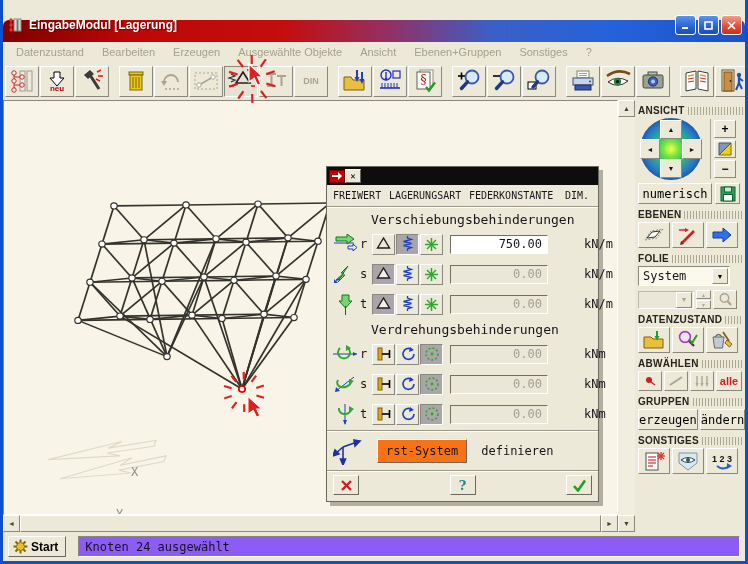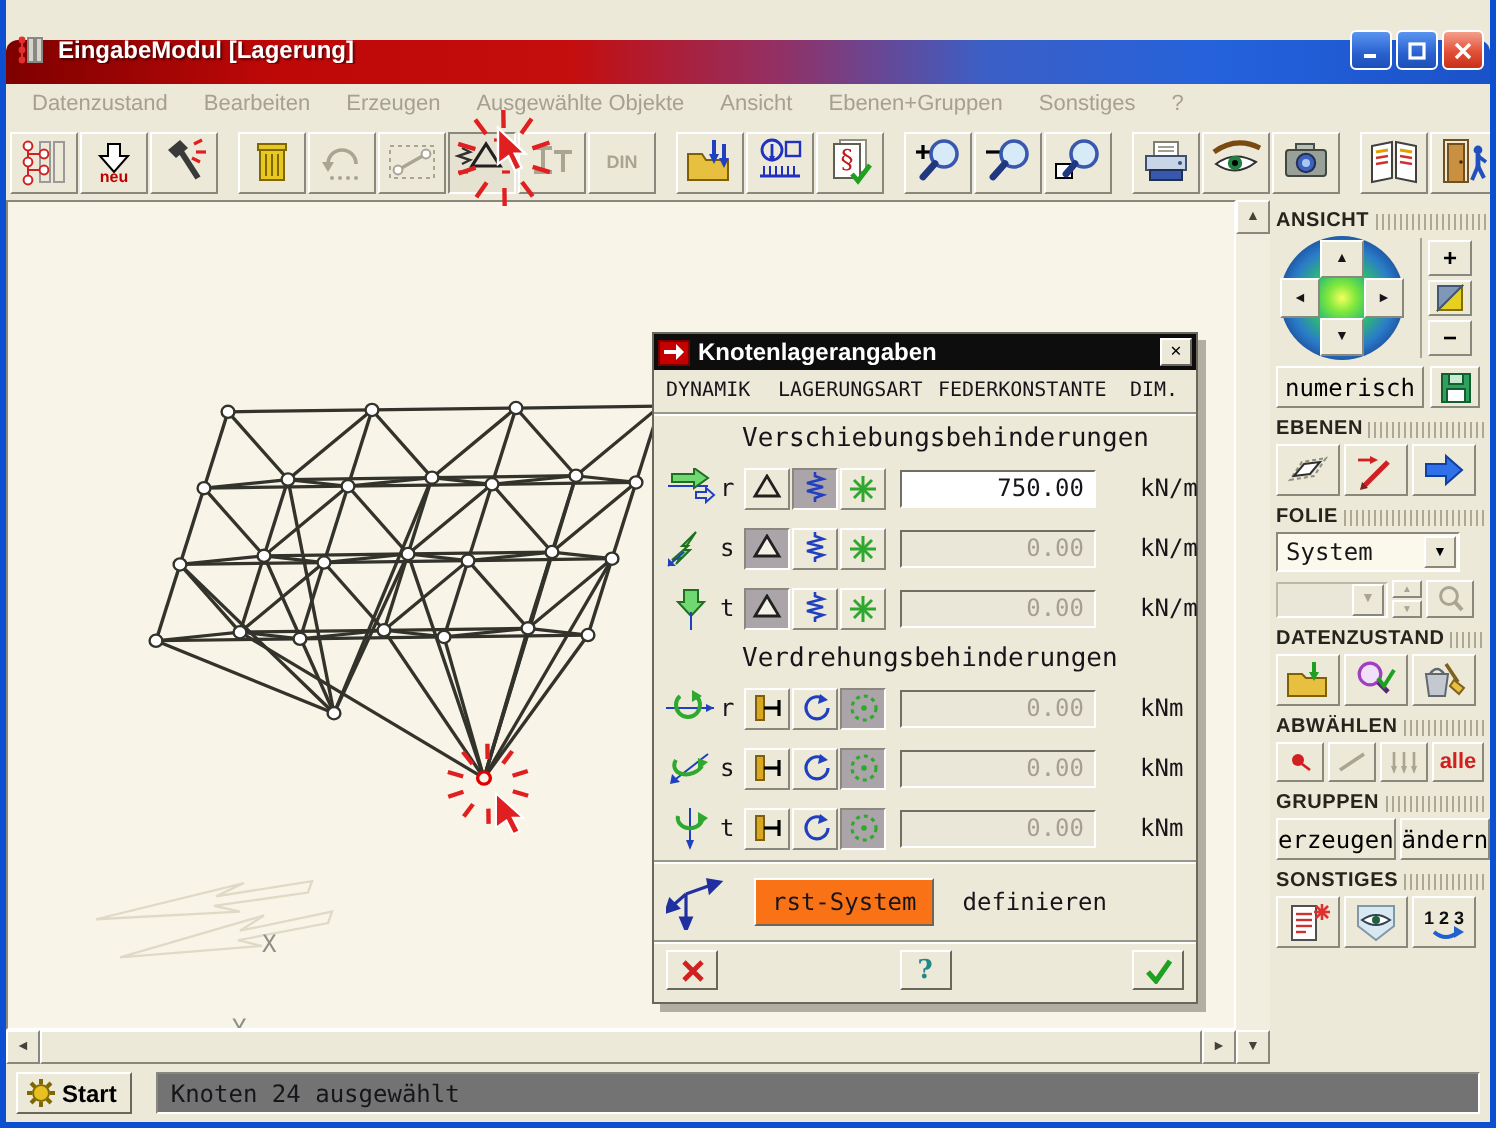--- a/index.html
+++ b/index.html
@@ -52,21 +52,21 @@
     display:flex;align-items:center;justify-content:center;font-size:7px;color:#17151a;}
   .mini-combo{display:flex;align-items:center;border:1px solid;border-color:#8A887C #FFFFFF #FFFFFF #8A887C;background:#FBF8EC;height:20px;}
   .mini-combo .val{flex:1;font-family:"DejaVu Sans Mono",monospace;font-size:12px;padding-left:4px;color:#17151a;}
   .mini-combo .arrow{width:16px;height:16px;margin-right:1px;background:#ECE9D8;border:1px solid;border-color:#FFFFFF #8A887C #8A887C #FFFFFF;
     display:flex;align-items:center;justify-content:center;font-size:7px;color:#000;}
   .disabled-ui{color:#A9A592;}
   
   .statusbar{height:29px;flex:0 0 29px;display:flex;align-items:center;padding:3px 5px;gap:12px;background:#ECE9D8;}
   .start-btn{height:21px;display:flex;align-items:center;gap:3px;padding:0 7px 0 4px;background:#ECE9D8;
     border:1px solid;border-color:#FFFFFF #6A685C #6A685C #FFFFFF;font-weight:bold;font-size:12px;color:#000;}
-  .status-field{flex:1;height:21px;display:flex;align-items:center;padding:0 6px;background:#737373;
+  .status-field{flex:1;height:21px;display:flex;align-items:center;padding:0 6px;background:#8b5cf6;
     border:1px solid;border-color:#8A887C #FFFFFF #FFFFFF #8A887C;font-size:12px;color:#17151a;font-family:"DejaVu Sans Mono",monospace;text-align:center;}
   
   .dialog{position:absolute;left:323px;top:66px;width:273px;background:#ECE9D8;z-index:20;
     border:1px solid #6A685C;box-shadow:4px 4px 0 rgba(90,88,78,.45);font-family:"DejaVu Sans Mono",monospace;color:#17151a;}
   .dlg-title{height:18px;background:#0D0D0D;display:flex;align-items:center;padding:0 2px 0 2px;}
   .dlg-icon{width:16px;height:13px;background:#C40000;border:1px solid #7A0000;display:flex;align-items:center;justify-content:center;}
   .dlg-title .txt{flex:1;color:#fff;font-weight:bold;font-size:12px;margin-left:4px;font-family:"Liberation Sans",sans-serif;}
   .dlg-close{width:16px;height:14px;background:#ECE9D8;border:1px solid;border-color:#FFFFFF #6A685C #6A685C #FFFFFF;
     display:flex;align-items:center;justify-content:center;font-size:9px;font-weight:bold;color:#000;}
   .dlg-cols{position:relative;height:20px;font-size:10px;}
@@ -76,21 +76,21 @@
   .drow{display:flex;align-items:center;height:30px;padding-left:3px;}
   .drow .ric{width:30px;flex:0 0 30px;display:flex;align-items:center;justify-content:center;}
   .drow .ax{width:12px;flex:0 0 12px;font-size:12px;}
   .tgl{width:23px;height:21px;flex:0 0 23px;margin-right:1px;background:#ECE9D8;border:1px solid;
     border-color:#FFFFFF #8A887C #8A887C #FFFFFF;display:flex;align-items:center;justify-content:center;}
   .tgl.pressed{border-color:#8A887C #FFFFFF #FFFFFF #8A887C;background:#ABA4A8;}
   .dval{width:98px;flex:0 0 98px;height:19px;margin-left:6px;display:flex;align-items:center;justify-content:flex-end;
     padding-right:5px;font-size:12px;border:1px solid;border-color:#716F64 #FFFFFF #FFFFFF #716F64;}
   .dval.active{background:#FFFFFF;color:#17151a;}
   .dval.off{background:#EAE6D8;color:#A5A092;}
-  .dunit{width:42px;text-align:left;padding-left:22px;font-size:12px;}
+  .dunit{width:42px;text-align:left;padding-left:0;font-size:12px;margin-left:36px;}
   .dlg-footer{display:flex;align-items:center;height:36px;padding:0 6px;}
   .rst-btn{height:24px;padding:0 8px;background:#f97316;border:1px solid;border-color:#FFFFFF #6A685C #6A685C #FFFFFF;
     font-family:"DejaVu Sans Mono",monospace;font-size:12px;display:flex;align-items:center;color:#17151a;}
   .dlg-buttons{display:flex;align-items:center;justify-content:space-between;height:28px;padding:0 6px 4px 6px;}
   .dbtn{width:26px;height:20px;background:#ECE9D8;border:1px solid;border-color:#FFFFFF #6A685C #6A685C #FFFFFF;
     display:flex;align-items:center;justify-content:center;font-weight:bold;}
   
   .overlay{position:absolute;pointer-events:none;z-index:40;}
 </style>
 </head>
@@ -714,25 +714,24 @@
 
     </div>
 
     <div class="dialog">
       <div class="dlg-title">
         <div class="dlg-icon">
           <svg width="10" height="8" viewBox="0 0 10 8">
               <polygon points="0,3 6,3 6,0 10,4 6,8 6,5 0,5" fill="#fff"></polygon>
             </svg>
         </div>
-        <span class="txt">Knotenlagerangaben</span>
         <div class="dlg-close">✕</div>
       </div>
       <div class="dlg-cols">
-        <span style="left:6px;">DYNAMIK</span>
+        <span style="left:6px;">FREIWERT</span>
         <span style="left:62px;">LAGERUNGSART</span>
         <span style="left:142px;">FEDERKONSTANTE</span>
         <span style="left:238px;">DIM.</span>
       </div>
       <div class="hr"></div>
       <div class="section-label">Verschiebungsbehinderungen</div>
 
       <div class="drow">
         <div class="ric">
             <svg width="26" height="20" viewBox="0 0 26 20">

